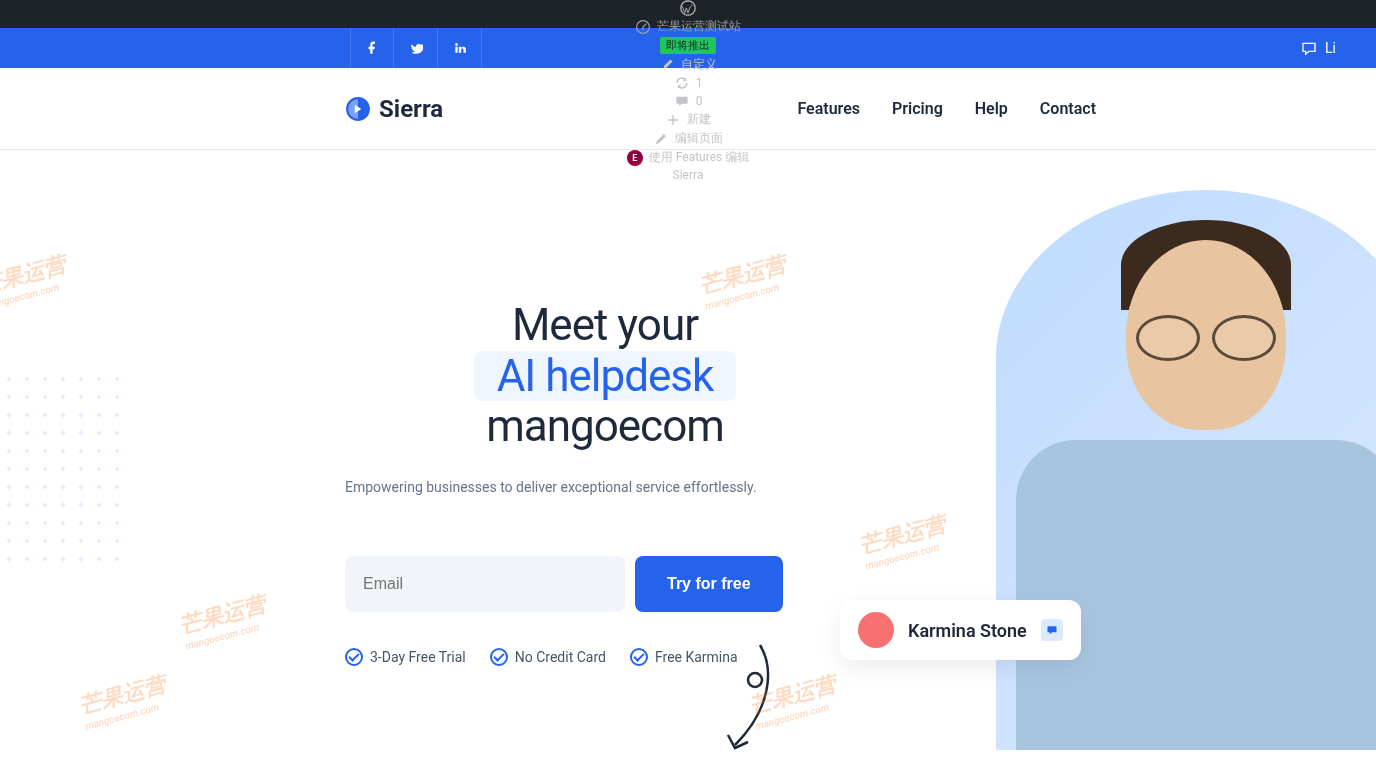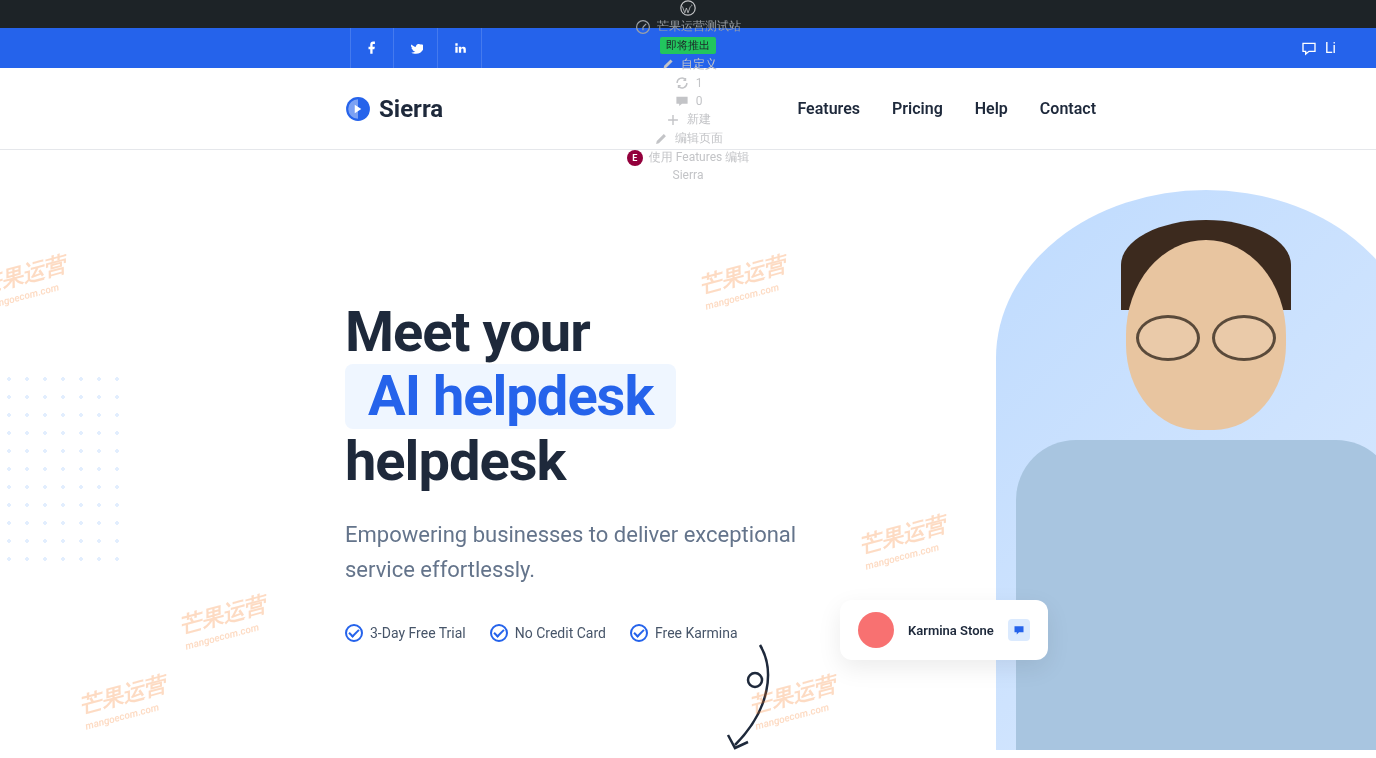--- a/index.html
+++ b/index.html
@@ -26,23 +26,23 @@
 .logo { display: flex; align-items: center; gap: 8px; }
 .logo-icon { width: 26px; height: 26px; }
 .logo-text { font-size: 24px; font-weight: 700; color: #1e293b; }
 .nav-menu { display: flex; gap: 32px; margin-left: 32px; }
 .nav-link { color: #1e293b; font-weight: 600; font-size: 16px; text-decoration: none; cursor: pointer; }
 
 
 .hero { position: relative; padding: 60px 0 0 345px; min-height: 608px; }
 .dot-pattern { position: absolute; left: 0; top: 220px; width: 120px; height: 200px; background-image: radial-gradient(circle, #dbeafe 2px, transparent 2px); background-size: 18px 18px; opacity: 0.8; }
 .hero-content { max-width: 520px; position: relative; z-index: 2; }
-.hero-title { font-size: 56px; font-weight: 700; line-height: 1.15; color: #1e293b; margin-top: 90px; letter-spacing: -1px; }
+.hero-title { font-size: 44px; font-weight: 400; line-height: 1.15; color: #1e293b; margin-top: 90px; letter-spacing: -1px; text-align: center; }
 .hero-highlight { color: #2563eb; background: #eff6ff; padding: 0 23px; border-radius: 8px; display: inline-block; }
-.hero-subtitle { font-size: 22px; color: #64748b; margin-top: 24px; line-height: 1.6; }
+.hero-subtitle { font-size: 14px; color: #64748b; margin-top: 24px; line-height: 1.6; }
 .email-form { display: flex; gap: 10px; margin-top: 58px; }
 .email-input { flex: 1; max-width: 280px; height: 56px; background: #f1f5f9; border: none; border-radius: 8px; padding: 0 18px; font-size: 16px; color: #64748b; }
 .try-btn { background: #2563eb; color: #fff; border: none; height: 56px; padding: 0 32px; border-radius: 8px; font-size: 16px; font-weight: 600; cursor: pointer; }
 .features-row { display: flex; gap: 24px; margin-top: 36px; }
 .feature-item { display: flex; align-items: center; gap: 7px; color: #475569; font-size: 14px; }
 .check-circle { width: 18px; height: 18px; border: 2px solid #2563eb; border-radius: 50%; position: relative; flex-shrink: 0; }
 .check-circle::after { content: ''; position: absolute; left: 4px; top: 1px; width: 4px; height: 8px; border: solid #2563eb; border-width: 0 2px 2px 0; transform: rotate(45deg); }
 
 .hero-image { position: absolute; right: -40px; top: 40px; width: 420px; height: 560px; }
 .person-placeholder { width: 100%; height: 100%; background: linear-gradient(135deg, #bfdbfe 0%, #dbeafe 100%); border-radius: 50% 50% 0 0 / 30% 30% 0 0; position: relative; }
@@ -52,21 +52,21 @@
 .glasses { position: absolute; top: 125px; left: 50%; transform: translateX(-50%); width: 140px; height: 40px; }
 .glasses::before, .glasses::after { content: ''; position: absolute; width: 58px; height: 40px; border: 3px solid #5a4a3a; border-radius: 50%; background: rgba(255,255,255,0.1); }
 .glasses::before { left: 0; }
 .glasses::after { right: 0; }
 
 .arrow-curve { position: absolute; left: 720px; top: 490px; width: 60px; height: 120px; }
 
 .chat-card { position: absolute; background: #fff; border-radius: 12px; box-shadow: 0 8px 24px rgba(0,0,0,0.08); padding: 12px 18px; display: flex; align-items: center; gap: 14px; z-index: 3; }
 .chat-card-1 { left: 840px; top: 450px; }
 .avatar { width: 36px; height: 36px; border-radius: 50%; background: #f87171; }
-.chat-name { font-weight: 600; color: #1e293b; font-size: 13px; }
+.chat-name { font-weight: 600; color: #1e293b; font-size: 18px; }
 .chat-bubble-icon { width: 22px; height: 22px; background: #dbeafe; border-radius: 4px; display: flex; align-items: center; justify-content: center; color: #2563eb; font-size: 12px; }
 
 .watermark { position: absolute; font-size: 22px; color: #f97316; opacity: 0.25; font-weight: 600; transform: rotate(-15deg); pointer-events: none; font-style: italic; }
 .wm-sub { font-size: 10px; display: block; }
 </style>
 </head>
 <body>
 
 <div class="wp-admin-bar">
   <div class="wp-item">
@@ -182,23 +182,27 @@
   </div>
 </div>
 
 <div class="hero">
   <div class="dot-pattern"></div>
 
   <div class="hero-content">
     <h1 class="hero-title">
       <span>Meet your</span><br>
       <span class="hero-highlight">AI helpdesk</span><br>
-      <span>helpdesk</span>
+      <span>mangoecom</span>
     </h1>
     <p class="hero-subtitle">Empowering businesses to deliver exceptional service effortlessly.</p>
+    <div class="email-form">
+      <input class="email-input" placeholder="Email" style="">
+      <button class="try-btn">Try for free</button>
+    </div>
     <div class="features-row">
       <div class="feature-item">
         <span class="check-circle"></span>
         <span>3-Day Free Trial</span>
       </div>
       <div class="feature-item">
         <span class="check-circle"></span>
         <span>No Credit Card</span>
       </div>
       <div class="feature-item">

